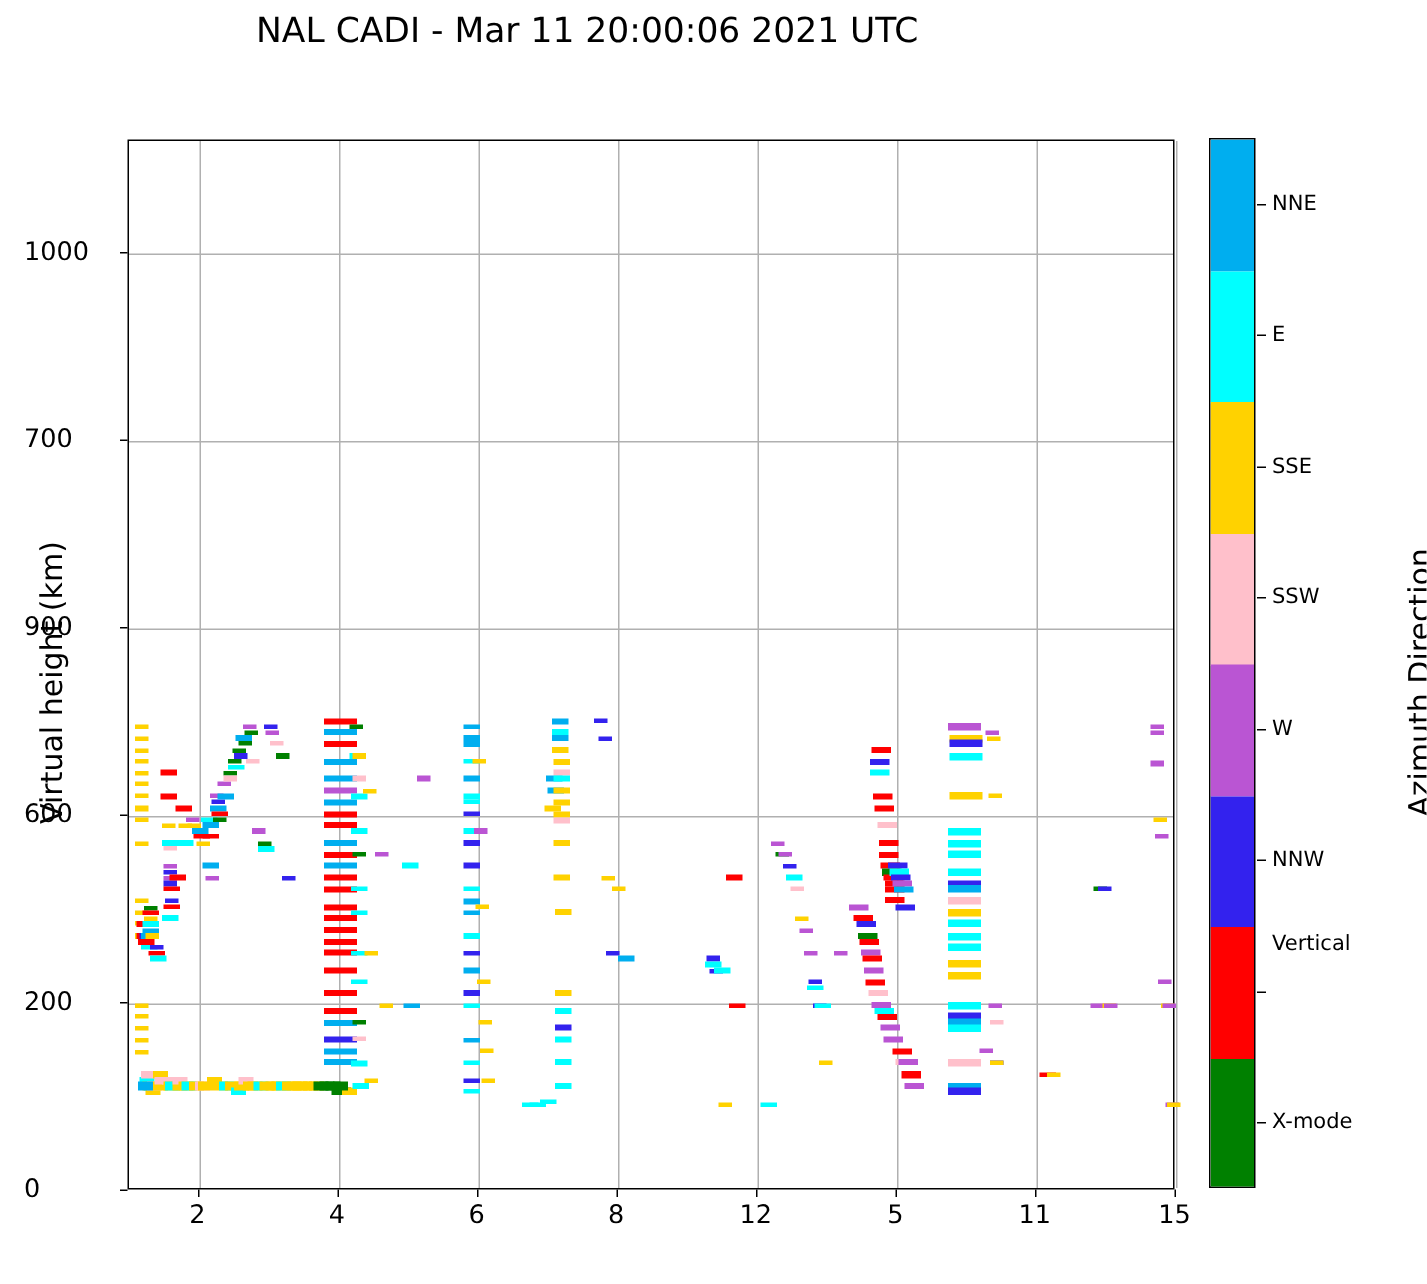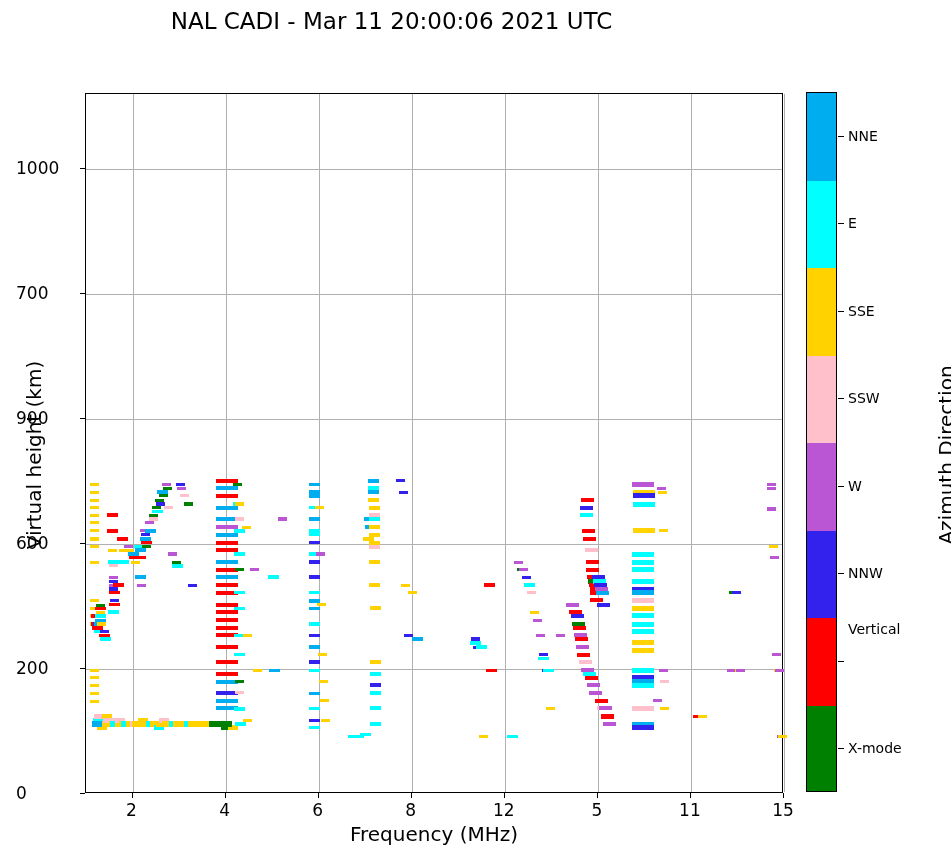--- a/index.html
+++ b/index.html
@@ -470,21 +470,20 @@
     </div>
   <div id="yaxis-labels">
       <div class="ylab" style="top: 793px;">0</div>
       <div class="ylab" style="top: 668px;">200</div>
       <div class="ylab" style="top: 543px;">600</div>
       <div class="ylab" style="top: 418px;">900</div>
       <div class="ylab" style="top: 293px;">700</div>
       <div class="ylab" style="top: 168px;">1000</div>
     </div>
 
-  <div class="xaxis-title">Frequency (MHz)</div>
   <div class="yaxis-title">Virtual height (km)</div>
 
   <div id="cbar">
       <div class="cseg" style="top: 0px; height: 88.1px; background: rgb(0, 174, 239);"></div>
       <div class="cseg" style="top: 87.5px; height: 88.1px; background: rgb(0, 255, 255);"></div>
       <div class="cseg" style="top: 175px; height: 88.1px; background: rgb(255, 210, 0);"></div>
       <div class="cseg" style="top: 262.5px; height: 88.1px; background: rgb(255, 192, 203);"></div>
       <div class="cseg" style="top: 350px; height: 88.1px; background: rgb(186, 85, 211);"></div>
       <div class="cseg" style="top: 437.5px; height: 88.1px; background: rgb(51, 34, 238);"></div>
       <div class="cseg" style="top: 525px; height: 88.1px; background: rgb(255, 0, 0);"></div>

